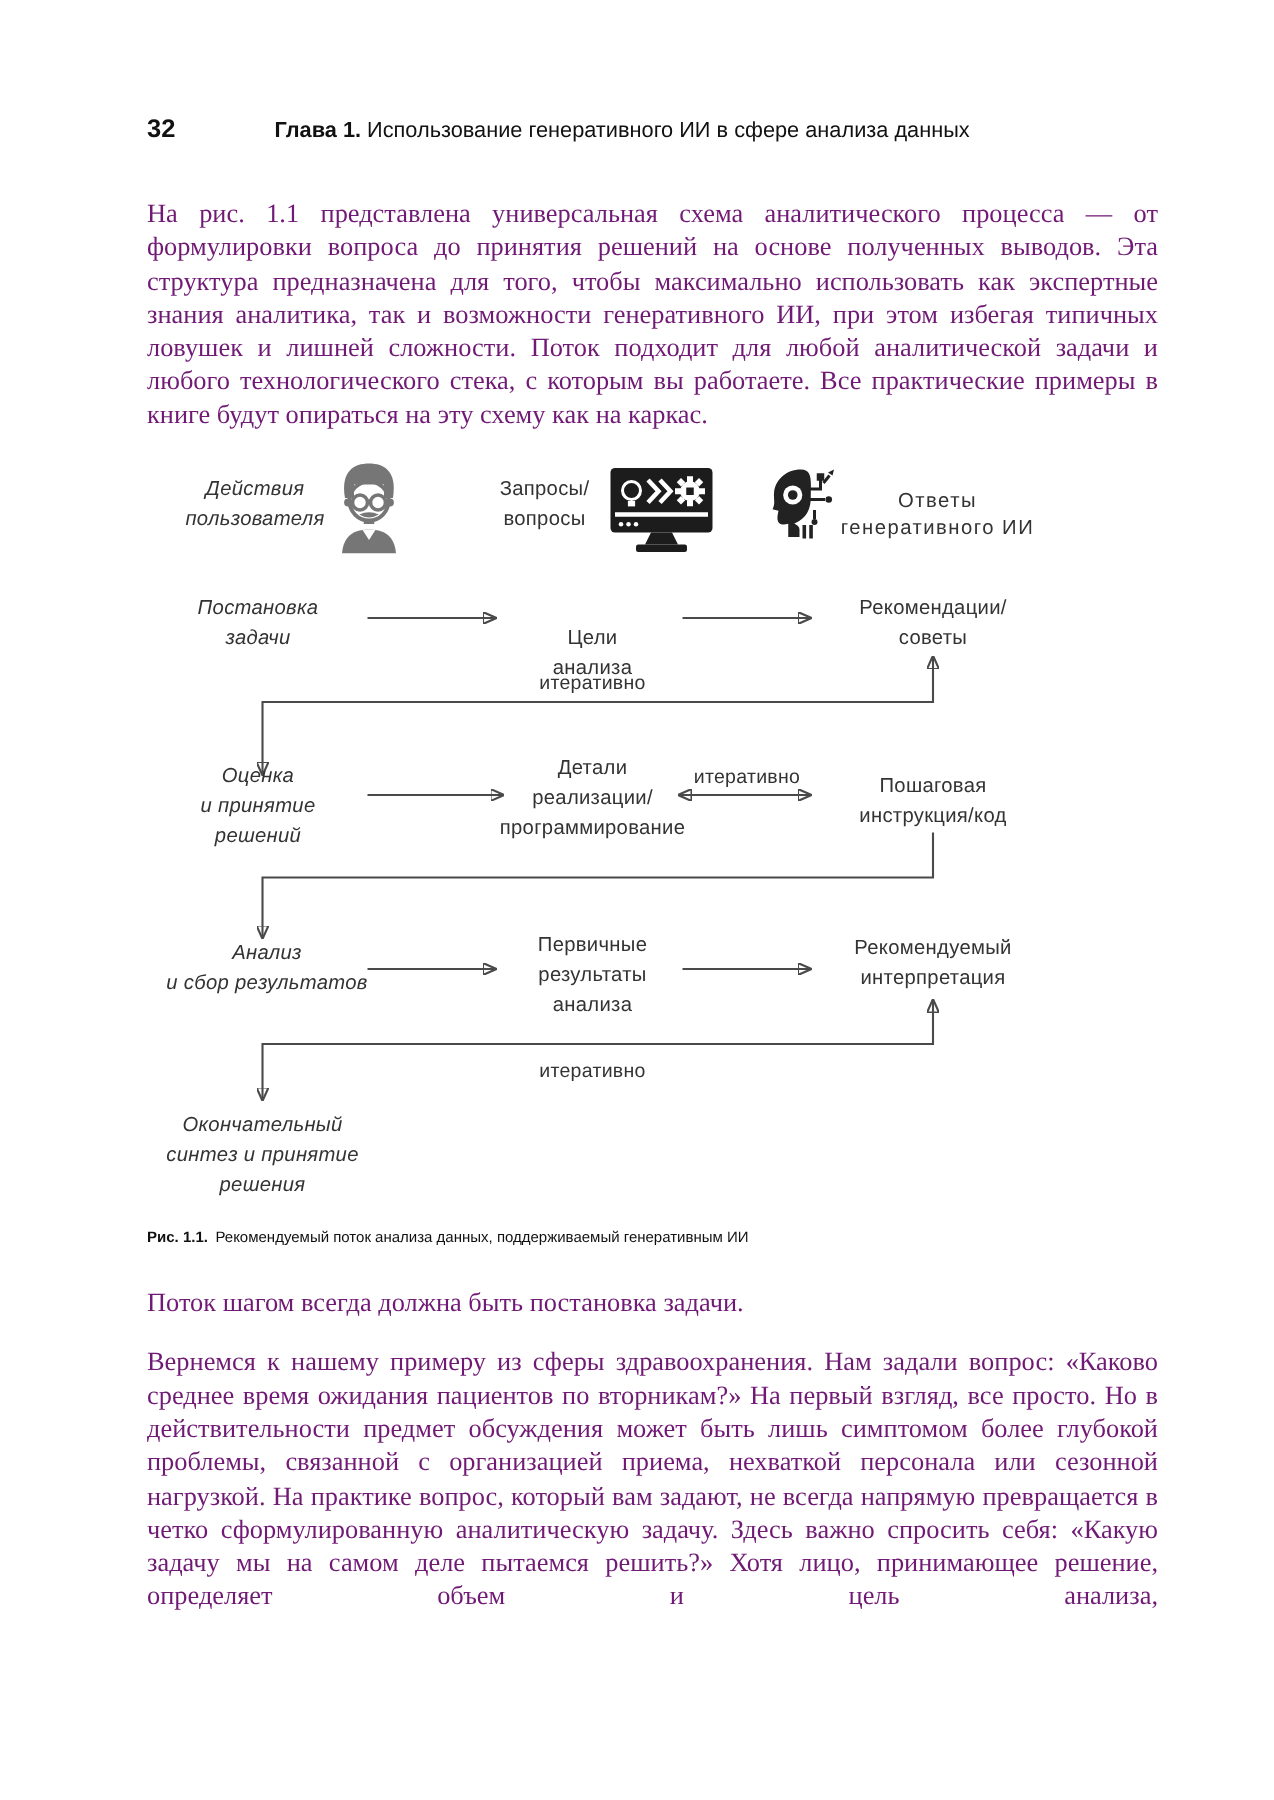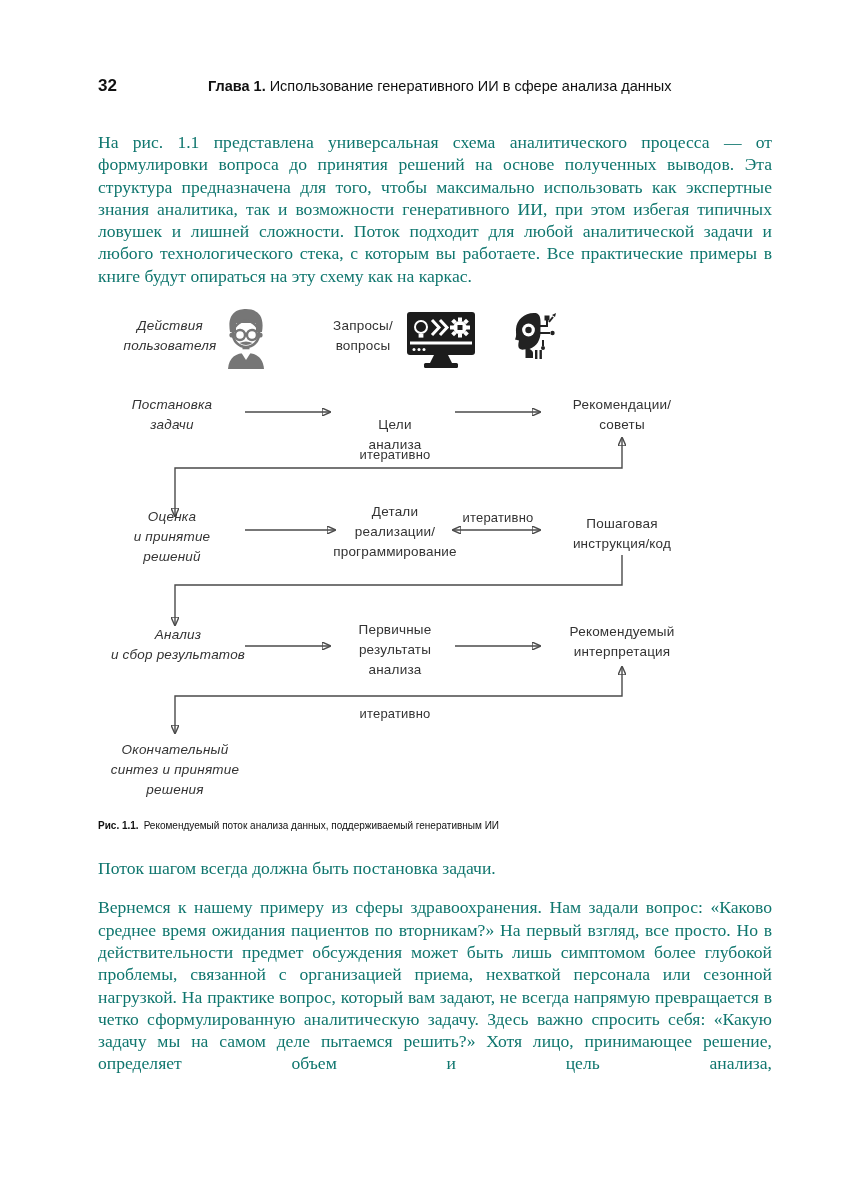--- a/index.html
+++ b/index.html
@@ -1,27 +1,27 @@
 <!DOCTYPE html>
 <html lang="ru"><head>
 <meta charset="utf-8">
 <style>
   html,body{margin:0;padding:0;background:#ffffff;}
   body{width:849px;height:1200px;overflow:hidden;position:relative;
        font-family:"Liberation Serif", serif;color:#1c1c1c;}
   .content{padding:0 77px 0 98px;}
   
   .hdr{display:flex;align-items:baseline;margin-top:76px;
-       font-family:"Liberation Sans", sans-serif;color:#111;gap:48px;}
+       font-family:"Liberation Sans", sans-serif;color:#111;}
   .hdr .num{font-weight:bold;font-size:17px;width:62px;flex:none;}
   .hdr .cht{font-size:14.5px;}
-  .hdr .cht .lbl{font-weight:bold;margin-right:4px;}
+  .hdr .cht .lbl{font-weight:bold;margin-right:4px;margin-left:23px;}
   
   .para{font-size:17.6px;line-height:22.3px;text-align:justify;
-        color:#0f766e;margin:0;}
+        color:#701a75;margin:0;}
   .p-intro{margin-top:35px;}
   .p-after{margin-top:23px;}
   .p-close{margin-top:17px;text-align-last:justify;}
   .p-close:after{content:"";display:inline-block;width:0;}
   
   .diagram{position:relative;width:700px;height:505px;margin:16px 0 0 -8px;}
   .connectors{position:absolute;left:0;top:0;width:700px;height:505px;}
   .connectors line,.connectors path{stroke:#4a4a4a;stroke-width:1.4;fill:none;}
   .dnode{position:absolute;transform:translateX(-50%);
          font-family:"Liberation Sans", sans-serif;font-size:13.5px;
@@ -146,20 +146,22 @@
           <rect x="31.5" y="3.5" width="5" height="5"></rect>
           <circle cx="39.5" cy="21" r="2.2"></circle>
           <circle cx="30" cy="36" r="2"></circle>
           <path d="M39,3 L43,1 L42,5 Z"></path>
           <rect x="22" y="38" width="2.4" height="9"></rect>
           <rect x="26.5" y="38" width="2.4" height="9"></rect>
         </g>
       </svg>
     </div>
 
+    <div class="dnode sp" style="left:535px;top:22px;">Ответы
+генеративного ИИ</div>
 
     <div class="dnode it" style="left:82px;top:92px;">Постановка
 задачи</div>
     <div class="dnode" style="left:305px;top:92px;margin-top:20px;">Цели
 анализа</div>
     <div class="dnode" style="left:532px;top:92px;">Рекомендации/
 советы</div>
 
     <div class="dnode" style="left:305px;top:142px;font-size:13px;">итеративно</div>
 

